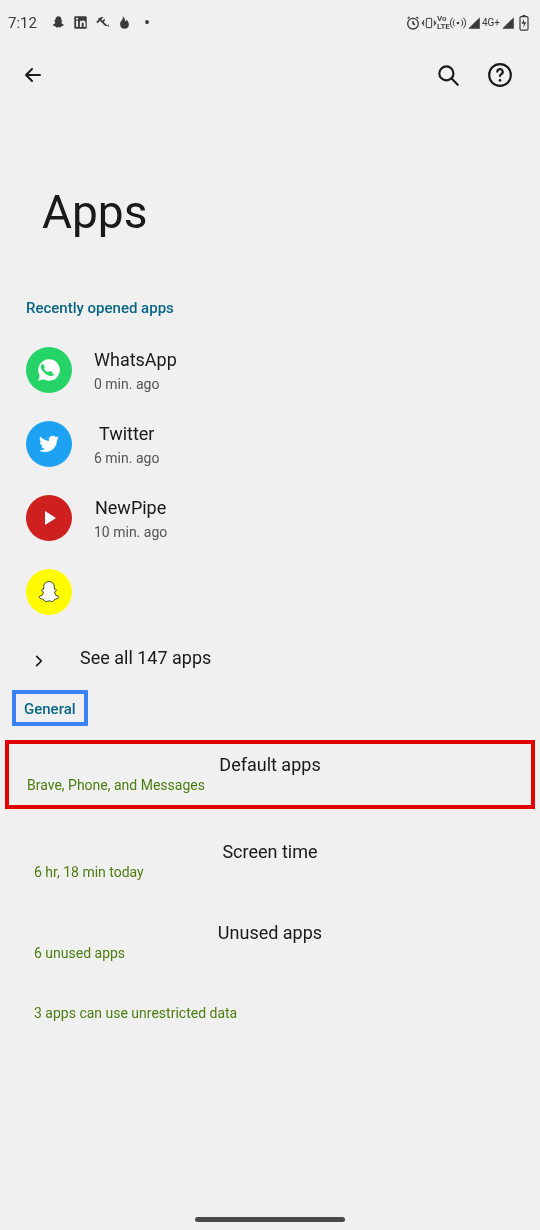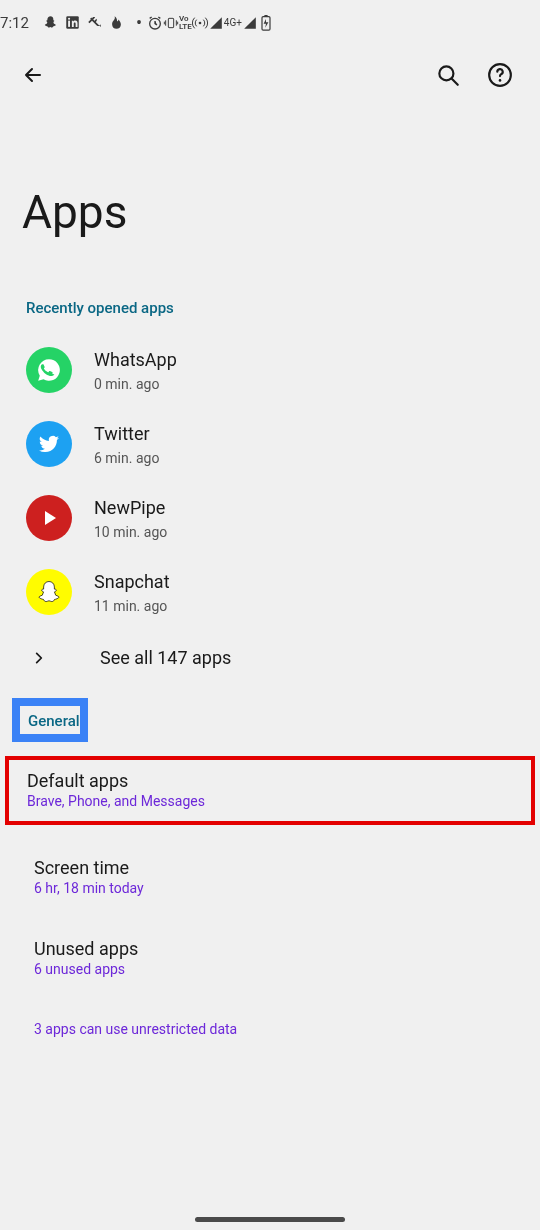--- a/index.html
+++ b/index.html
@@ -12,22 +12,23 @@
     height: 1230px;
     background: #f0f0f0;
     font-family: -apple-system, BlinkMacSystemFont, "Segoe UI", Roboto, sans-serif;
     color: #1f1f1f;
     position: relative;
     overflow: hidden;
   }
   .status-bar {
     height: 45px;
     display: flex;
-    align-items: center;
-    padding: 0 0;
+    justify-content: space-between;
+    align-items: center;
+    padding: 0 8px;
     font-size: 14px;
     color: #3b3b3b;
   }
   .status-left {
     display: flex;
     align-items: center;
     gap: 8px;
   }
   .status-time {
     font-size: 15px;
@@ -72,21 +73,21 @@
     height: 44px;
     display: flex;
     align-items: center;
     justify-content: center;
     cursor: pointer;
     margin-left: 8px;
   }
   .page-title {
     font-size: 46px;
     font-weight: 400;
-    padding: 80px 26px 60px 22px;
+    padding: 80px 26px 60px 42px;
     color: #1a1a1a;
   }
   .section-label {
     font-size: 15px;
     font-weight: 500;
     color: #0a6784;
     padding: 0 26px 16px 26px;
   }
   .app-item {
     display: flex;
@@ -104,69 +105,70 @@
     justify-content: center;
     flex-shrink: 0;
   }
   .app-info {
     display: flex;
     flex-direction: column;
   }
   .app-name {
     font-size: 18px;
     color: #1a1a1a;
+    text-align: center;
   }
   .app-meta {
     font-size: 14px;
     color: #555;
     margin-top: 6px;
   }
   .see-all {
     display: flex;
-    align-items: center;
+    align-items: flex-end;
     padding: 18px 26px;
     cursor: pointer;
-    gap: 20px;
   }
   .see-all-arrow {
     width: 46px;
     display: flex;
     justify-content: flex-start;
     align-items: center;
     padding-left: 6px;
     margin-right: 8px;
   }
   .see-all-text {
     font-size: 18px;
     color: #1a1a1a;
   }
   .highlight-general {
     display: inline-block;
-    border: 8px solid #3b82f6;
-    padding: 6px 0 4px 8px;
-    margin: 12px 0 0 12px;
+    border: 4px solid #3b82f6;
+    padding: 6px 8px 4px 8px;
+    margin: 4px 0 0 12px;
   }
   .highlight-general .section-label-inner {
     font-size: 15px;
     font-weight: 500;
     color: #0a6784;
   }
   .highlight-default {
     border: 4px solid #e30000;
     margin: 14px 5px 0 5px;
     padding: 10px 18px 12px 18px;
     cursor: pointer;
   }
   .item-title {
     font-size: 18px;
     color: #1a1a1a;
+    text-align: center;
   }
   .item-subtitle {
     font-size: 14px;
-    color: #6d28d9;
+    color: #4d7c0f;
     margin-top: 2px;
   }
   .general-item {
     padding: 16px 34px;
     cursor: pointer;
   }
   .nav-handle {
     position: absolute;
     bottom: 8px;
     left: 50%;
@@ -323,24 +325,20 @@
     <div class="app-meta">10 min. ago</div>
   </div>
 </div>
 
 <div class="app-item">
   <div class="app-icon snapchat-bg">
     <svg width="28" height="28" viewBox="0 0 24 24">
         <path fill="#fff" stroke="#000" stroke-width="0.6" d="M12 3c2.6 0 4.6 2 4.6 4.7v1.8c.7 0 1.7.2 1.7 1s-1.6 1.4-1.6 1.4l1 2.8c2 .9 2.8 1 2.8 1.8s-2.8 1.8-3.8 1.9c-.4.9-.9 1.8-2.3 1.8-1 0-1.6-.7-2.4-.7s-1.4.7-2.4.7c-1.4 0-1.9-.9-2.3-1.8-1-.1-3.8-1.1-3.8-1.9s.8-.9 2.8-1.8l1-2.8s-1.6-.6-1.6-1.4 1-1 1.7-1V7.7C7.4 5 9.4 3 12 3z"></path>
       </svg>
   </div>
-  <div class="app-info">
-    <div class="app-name">Snapchat</div>
-    <div class="app-meta">11 min. ago</div>
-  </div>
 </div>
 
 <div class="see-all">
   <div class="see-all-arrow">
     <svg width="14" height="14" viewBox="0 0 24 24">
         <path fill="none" stroke="#1a1a1a" stroke-width="3" stroke-linecap="round" stroke-linejoin="round" d="M8 4l8 8-8 8"></path>
       </svg>
   </div>
   <div class="see-all-text">See all 147 apps</div>
 </div>

